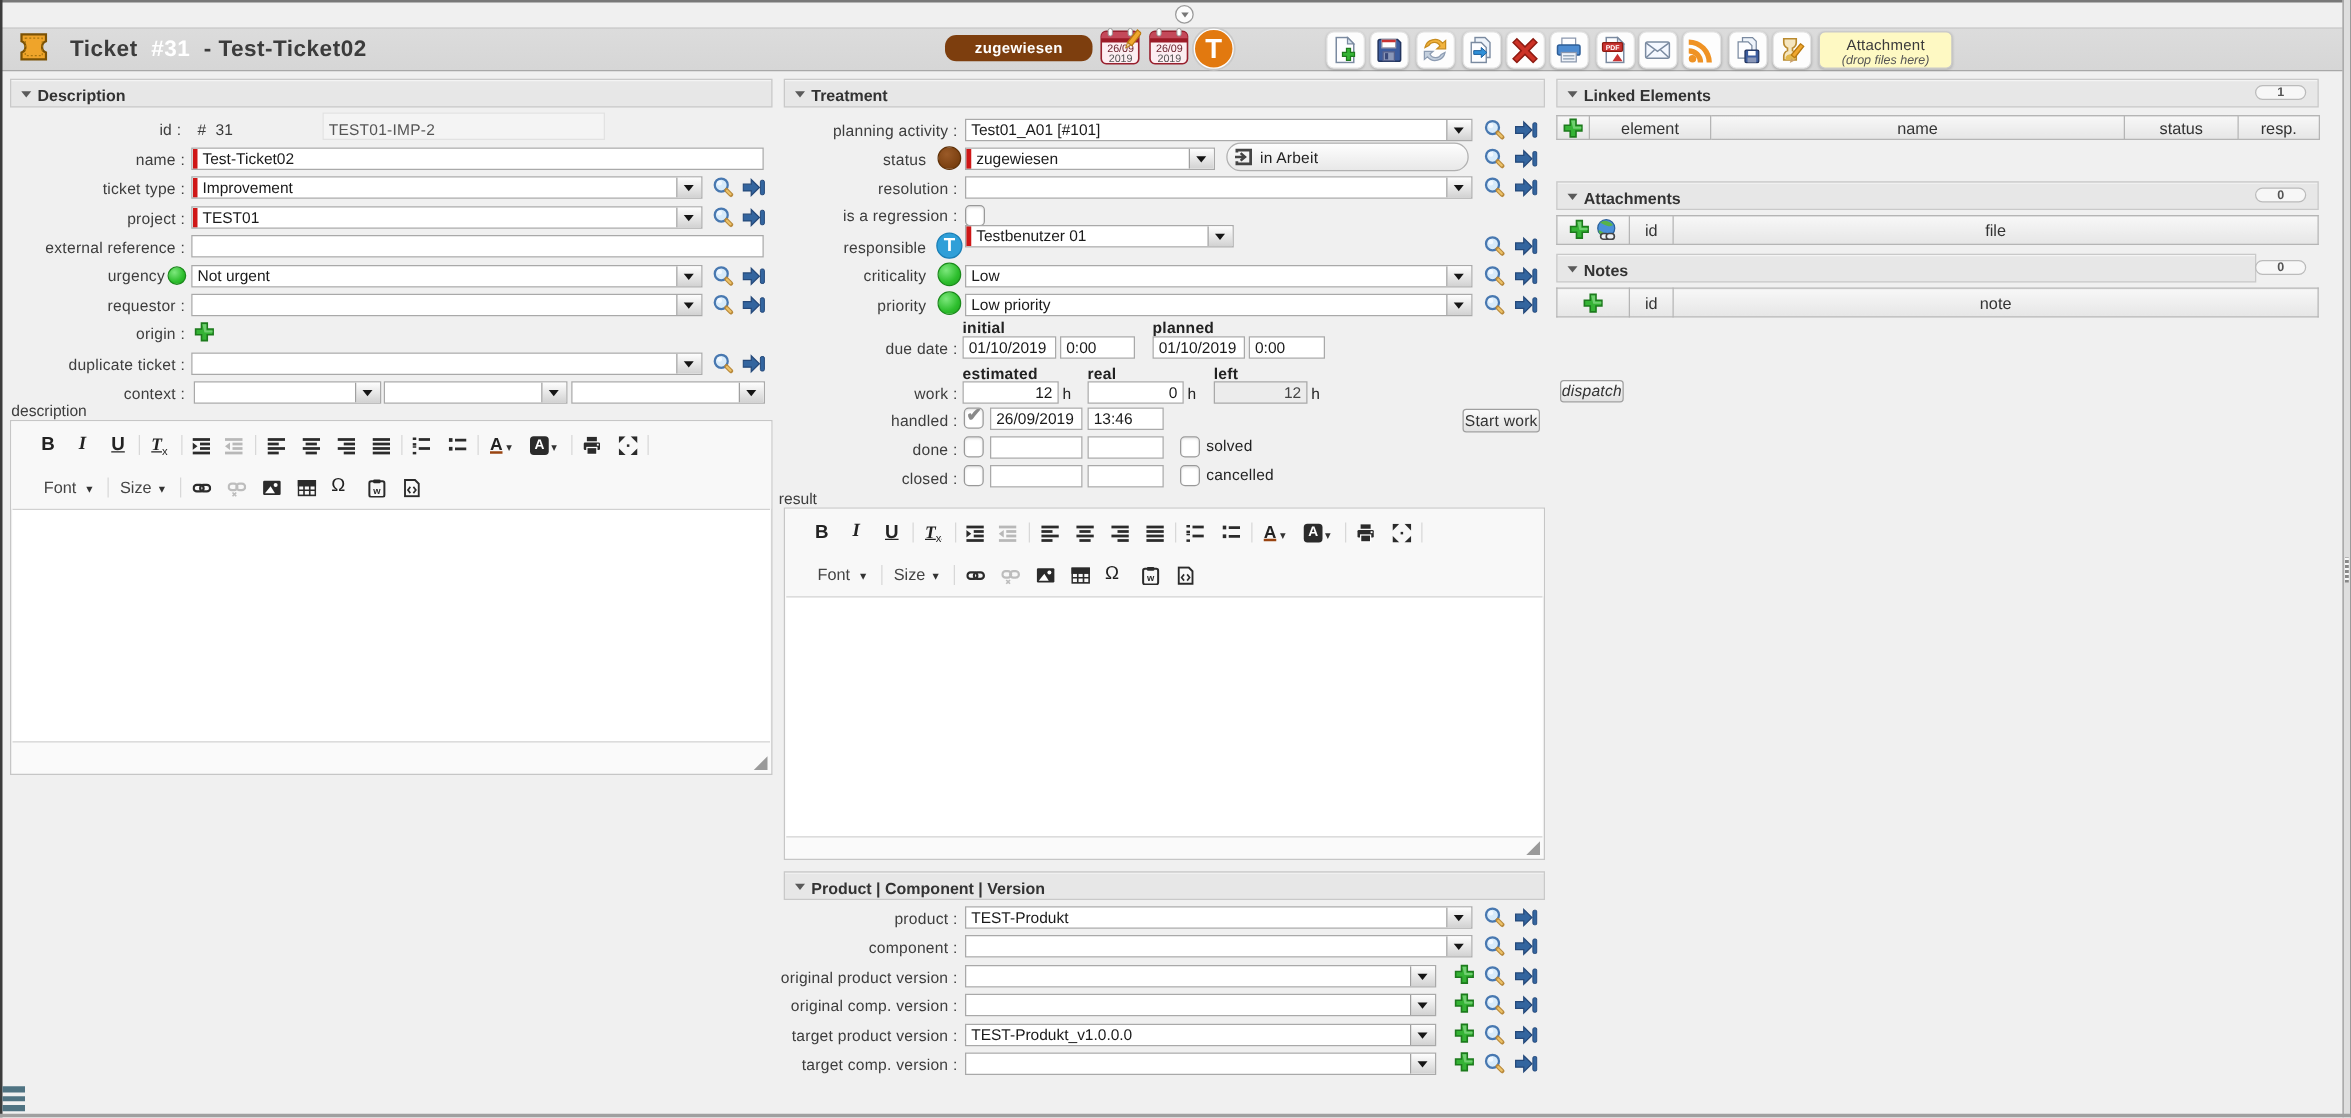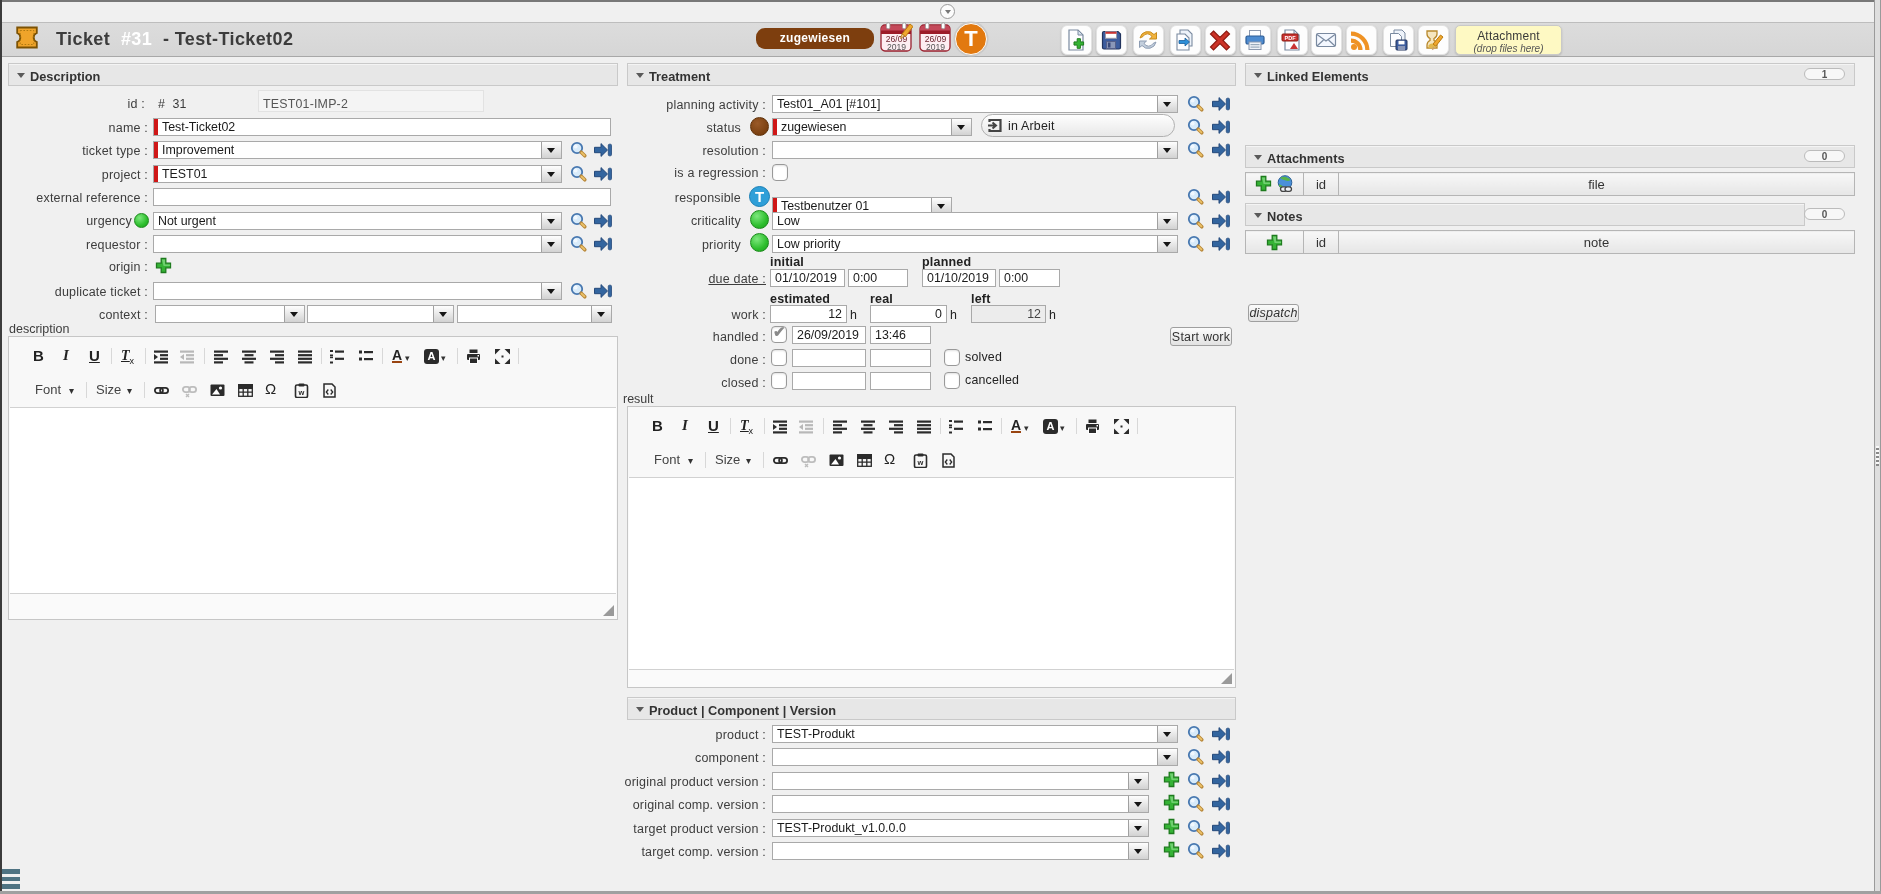--- a/index.html
+++ b/index.html
@@ -491,21 +491,21 @@
     </svg>
 <svg class="abs" style="left:1212px;top:141px" width="18" height="18">
       <use href="#jmp"></use>
     </svg>
 
 <div class="lbl" style="right:1115px;top:166px;">is a regression :</div>
 <div class="cb" style="left:772px;top:164px;"></div>
 
 <div class="lbl" style="right:1140px;top:191px;">responsible</div>
 <div class="av" style="left:749px;top:186px;width:21px;height:21px;background:#2f9fd8;border:1px solid #1a7fb5;font-size:15px;line-height:19px;">T</div>
-<div class="inp req sel" style="left:772px;top:197px;width:180px;">Testbenutzer 01<div class="arw"></div></div>
+<div class="inp req sel" style="left:772px;top:180px;width:215px;">Testbenutzer 01<div class="arw"></div></div>
 <svg class="abs" style="left:1187px;top:188px" width="18" height="18">
       <use href="#mag"></use>
     </svg>
 <svg class="abs" style="left:1212px;top:188px" width="18" height="18">
       <use href="#jmp"></use>
     </svg>
 
 <div class="lbl" style="right:1140px;top:214px;">criticality</div>
 <div class="circ" style="left:750px;top:210px;width:19px;height:19px;background:radial-gradient(circle at 35% 30%,#7de87d,#2dbe2d 60%,#1d9e1d);border:1px solid #1a8a1a;"></div>
 <div class="inp sel" style="left:772px;top:212px;width:406px;">Low<div class="arw"></div></div>
@@ -521,21 +521,21 @@
 <div class="inp sel" style="left:772px;top:235px;width:406px;">Low priority<div class="arw"></div></div>
 <svg class="abs" style="left:1187px;top:235px" width="18" height="18">
       <use href="#mag"></use>
     </svg>
 <svg class="abs" style="left:1212px;top:235px" width="18" height="18">
       <use href="#jmp"></use>
     </svg>
 
 <div class="bold12" style="left:770px;top:255px;">initial</div>
 <div class="bold12" style="left:922px;top:255px;">planned</div>
-<div class="lbl" style="right:1115px;top:272px;text-decoration:underline;">due date :</div>
+<div class="lbl" style="right:1115px;top:272px;">due date :</div>
 <div class="inp" style="left:770px;top:269px;width:75px;">01/10/2019</div>
 <div class="inp" style="left:848px;top:269px;width:60px;">0:00</div>
 <div class="inp" style="left:922px;top:269px;width:74px;">01/10/2019</div>
 <div class="inp" style="left:999px;top:269px;width:61px;">0:00</div>
 
 <div class="bold12" style="left:770px;top:292px;">estimated</div>
 <div class="bold12" style="left:870px;top:292px;">real</div>
 <div class="bold12" style="left:971px;top:292px;">left</div>
 <div class="lbl" style="right:1115px;top:308px;">work :</div>
 <div class="inp" style="left:770px;top:305px;width:77px;text-align:right;padding-right:4px;">12</div>
@@ -739,20 +739,29 @@
 <div class="cnt" style="left:1804px;top:150px;">0</div>
 <div class="ph" style="left:1245px;top:203px;width:560px;">
     <div class="tri"></div>
     <div class="t">Notes</div>
   </div>
 <div class="cnt" style="left:1804px;top:208px;">0</div>
 <div id="right">
 
 <table class="rt" style="left:1245px;top:92px;width:610px;">
 <tbody>
+        <tr style="height:19px;">
+ <td class="hd" style="width:25px;"><svg width="17" height="17" viewBox="0 0 17 17" style="vertical-align:-3px">
+              <use href="#plus"></use>
+            </svg></td>
+ <td class="hd" style="width:96px;">element</td>
+ <td class="hd" style="width:330px;">name</td>
+ <td class="hd" style="width:90px;">status</td>
+ <td class="hd" style="width:64px;">resp.</td>
+</tr>
 </tbody>
     </table>
 
 <table class="rt" style="left:1245px;top:172px;width:610px;">
 <tbody>
         <tr style="height:23px;">
  <td class="hd" style="width:57px;"><svg width="17" height="17" viewBox="0 0 17 17" style="vertical-align:-3px">
               <use href="#plus"></use>
             </svg> <svg width="18" height="18" viewBox="0 0 18 18" style="vertical-align:-4px">
               <use href="#glb"></use>

